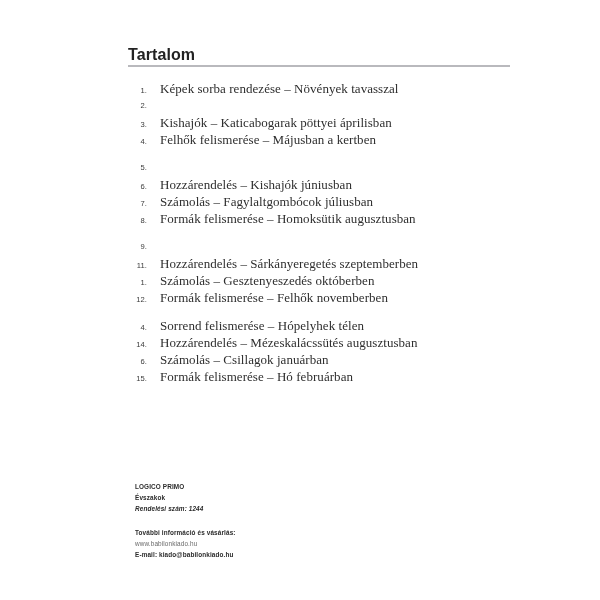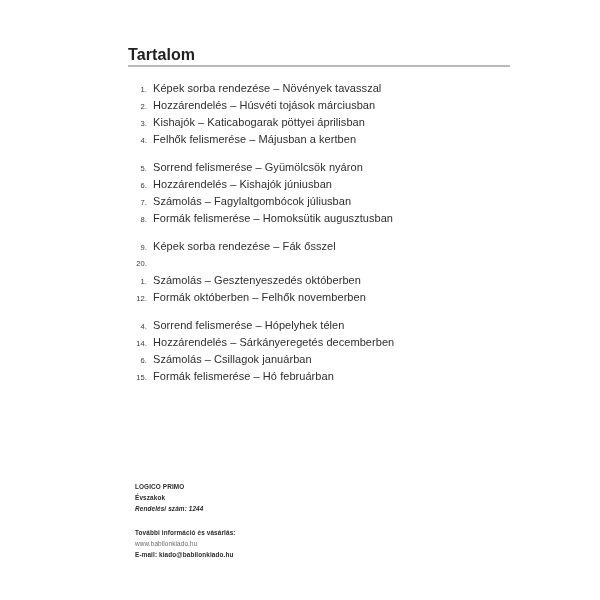--- a/index.html
+++ b/index.html
@@ -66,25 +66,26 @@
   }
   .toc-num {
     width: 19px;
     min-width: 19px;
     text-align: right;
     font-size: 7.6px;
     color: #3a3a3a;
     letter-spacing: 0.1px;
   }
   .toc-text {
-    margin-left: 6px;
-    font-size: 11px;
+    margin-left: 13px;
+    font-size: 13px;
     color: #2e2e2e;
     letter-spacing: 0.05px;
     white-space: nowrap;
+    font-family: Liberation Serif, serif;
   }
 
   
   .footer {
     position: absolute;
     left: 135px;
     top: 481px;
     width: 360px;
   }
   .footer-block {
@@ -123,77 +124,75 @@
 
   <div class="toc-list">
 
     <div class="toc-group">
       <div class="toc-item">
         <span class="toc-num">1.</span>
         <span class="toc-text">Képek sorba rendezése – Növények tavasszal</span>
       </div>
       <div class="toc-item">
         <span class="toc-num">2.</span>
-        <span class="toc-text">Hozzárendelés – Húsvéti tojások márciusban</span>
       </div>
       <div class="toc-item">
         <span class="toc-num">3.</span>
         <span class="toc-text">Kishajók – Katicabogarak pöttyei áprilisban</span>
       </div>
       <div class="toc-item">
         <span class="toc-num">4.</span>
         <span class="toc-text">Felhők felismerése – Májusban a kertben</span>
       </div>
     </div>
 
     <div class="toc-group">
       <div class="toc-item">
         <span class="toc-num">5.</span>
-        <span class="toc-text">Sorrend felismerése – Gyümölcsök nyáron</span>
       </div>
       <div class="toc-item">
         <span class="toc-num">6.</span>
         <span class="toc-text">Hozzárendelés – Kishajók júniusban</span>
       </div>
       <div class="toc-item">
         <span class="toc-num">7.</span>
         <span class="toc-text">Számolás – Fagylaltgombócok júliusban</span>
       </div>
       <div class="toc-item">
         <span class="toc-num">8.</span>
         <span class="toc-text">Formák felismerése – Homoksütik augusztusban</span>
       </div>
     </div>
 
     <div class="toc-group">
       <div class="toc-item">
         <span class="toc-num">9.</span>
-        <span class="toc-text">Képek sorba rendezése – Fák ősszel</span>
-      </div>
-      <div class="toc-item">
-        <span class="toc-num">20.</span>
+      </div>
+      <div class="toc-item">
+        <span class="toc-num">11.</span>
+        <span class="toc-text">Hozzárendelés – Sárkányeregetés szeptemberben</span>
       </div>
       <div class="toc-item">
         <span class="toc-num">1.</span>
         <span class="toc-text">Számolás – Gesztenyeszedés októberben</span>
       </div>
       <div class="toc-item">
         <span class="toc-num">12.</span>
-        <span class="toc-text">Formák októberben – Felhők novemberben</span>
+        <span class="toc-text">Formák felismerése – Felhők novemberben</span>
       </div>
     </div>
 
     <div class="toc-group">
       <div class="toc-item">
         <span class="toc-num">4.</span>
         <span class="toc-text">Sorrend felismerése – Hópelyhek télen</span>
       </div>
       <div class="toc-item">
         <span class="toc-num">14.</span>
-        <span class="toc-text">Hozzárendelés – Sárkányeregetés decemberben</span>
+        <span class="toc-text">Hozzárendelés – Mézeskalácssütés augusztusban</span>
       </div>
       <div class="toc-item">
         <span class="toc-num">6.</span>
         <span class="toc-text">Számolás – Csillagok januárban</span>
       </div>
       <div class="toc-item">
         <span class="toc-num">15.</span>
         <span class="toc-text">Formák felismerése – Hó februárban</span>
       </div>
     </div>

